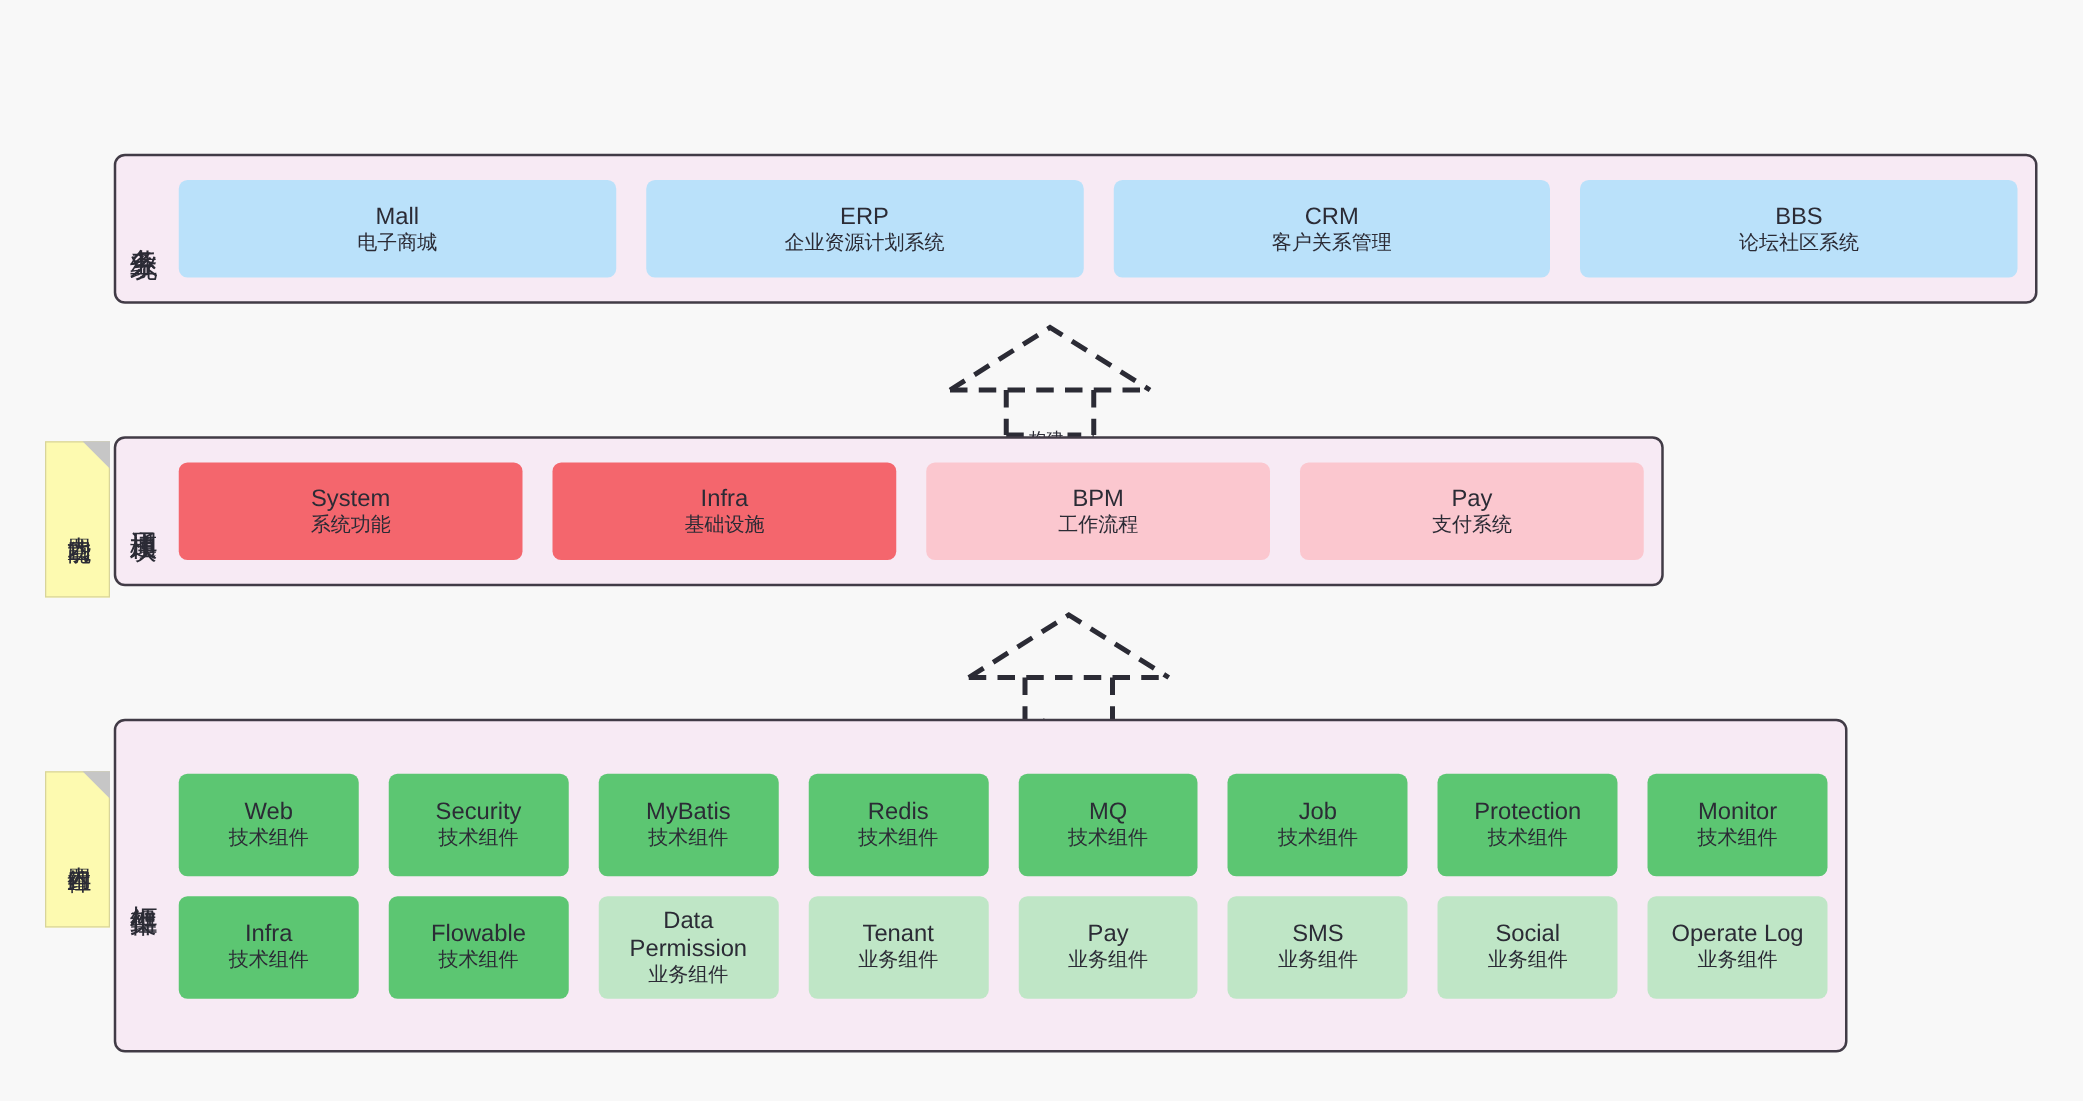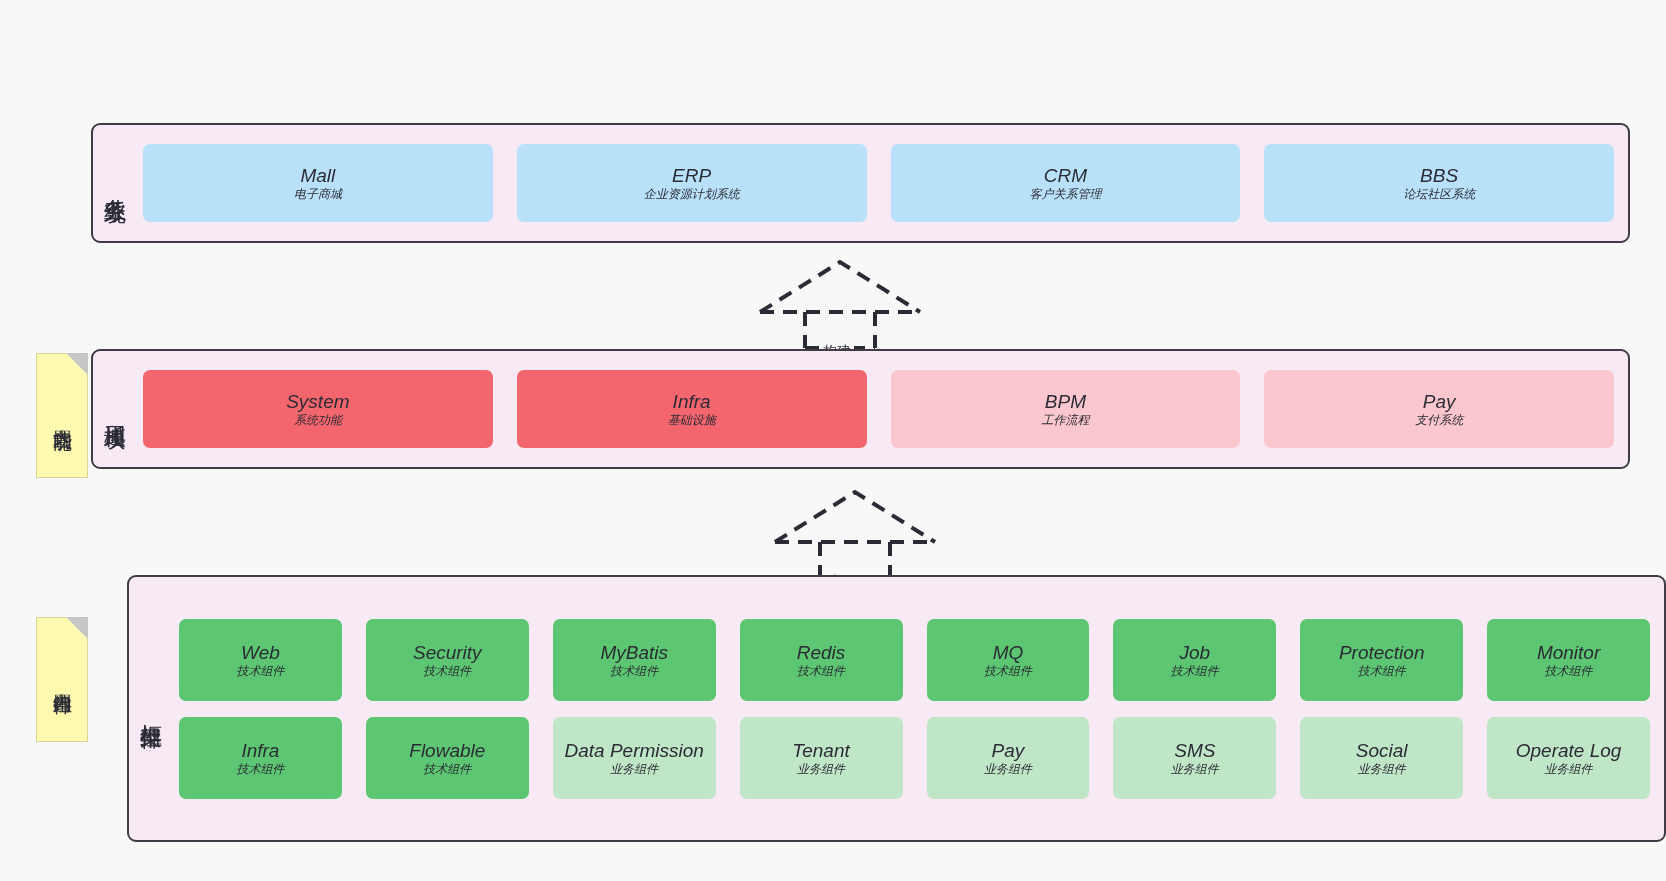--- a/index.html
+++ b/index.html
@@ -64,36 +64,35 @@
     border-radius: 7px;
     display: flex;
     flex-direction: column;
     align-items: center;
     justify-content: center;
     text-align: center;
     color: #2b2b35;
     line-height: 1.22;
     box-sizing: border-box;
     padding: 2px 4px;
-    font-style: italic;
   }
   .card .t-en { font-size: 19px; }
-  .card .t-cn { font-size: 12px; }
+  .card .t-cn { font-size: 16px; }
 
   
   .c-blue        { background: #bae1fa; }
   .c-red         { background: #f4666d; }
   .c-pink        { background: #fbc7cf; }
   .c-green       { background: #5cc672; }
   .c-green-light { background: #bfe6c6; }
 
   
   #layer-business  { left: 91px;  top: 123px; width: 1539px; height: 120px; }
-  #layer-common    { left: 91px;  top: 349px; width: 1539px; height: 120px; }
-  #layer-framework { left: 91px;  top: 575px; width: 1539px; height: 267px; margin-left: 36px; }
+  #layer-common    { left: 91px;  top: 349px; width: 1240px; height: 120px; }
+  #layer-framework { left: 91px;  top: 575px; width: 1387px; height: 267px; }
 
   #layer-framework .card { height: 82px; }
   #layer-framework .layer-body { gap: 16px; padding: 0 14px 0 6px; }
 
   
   .note {
     position: absolute;
     width: 52px;
     background: #fdfab0;
     border: 1px solid #d8d49a;

